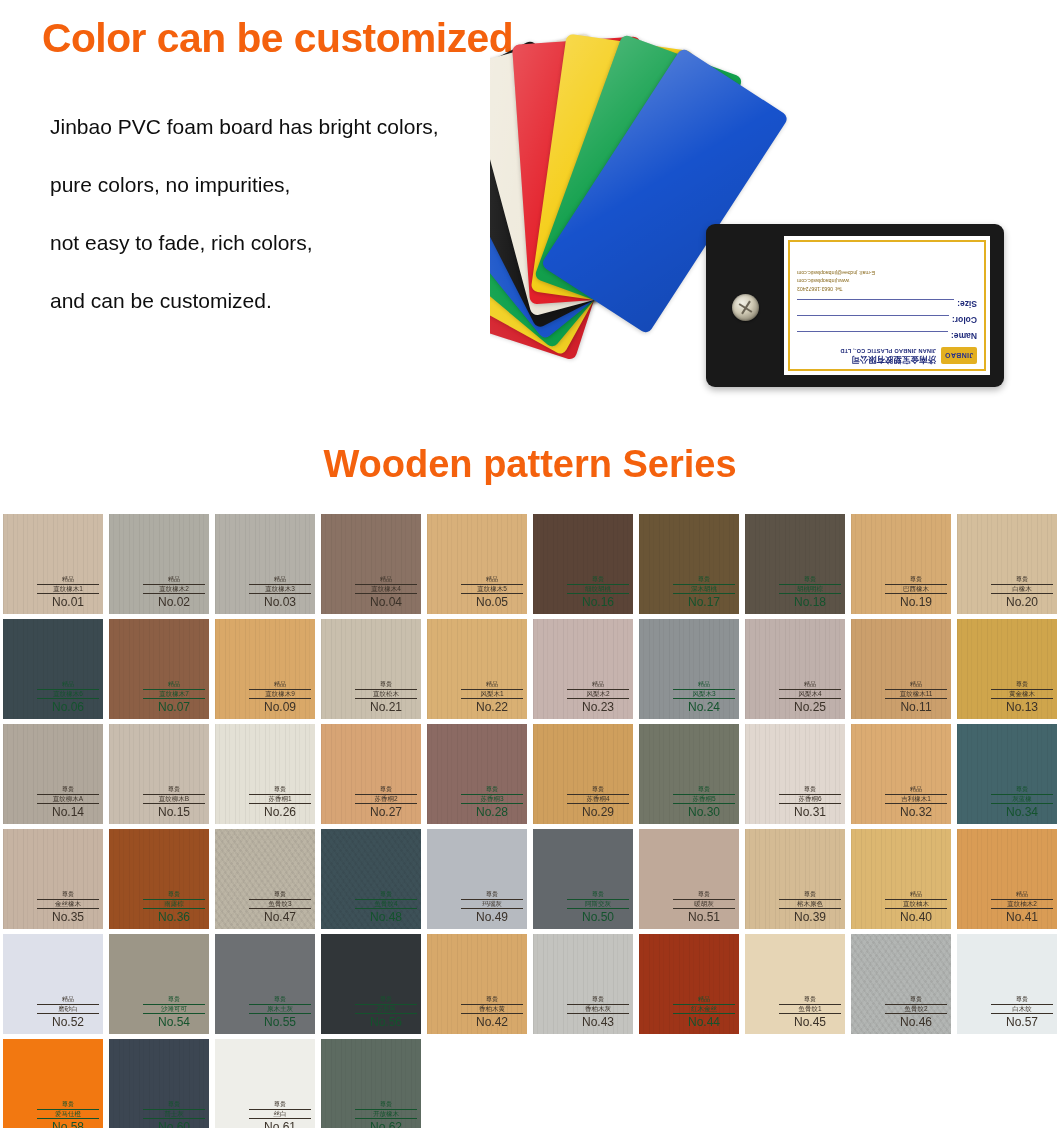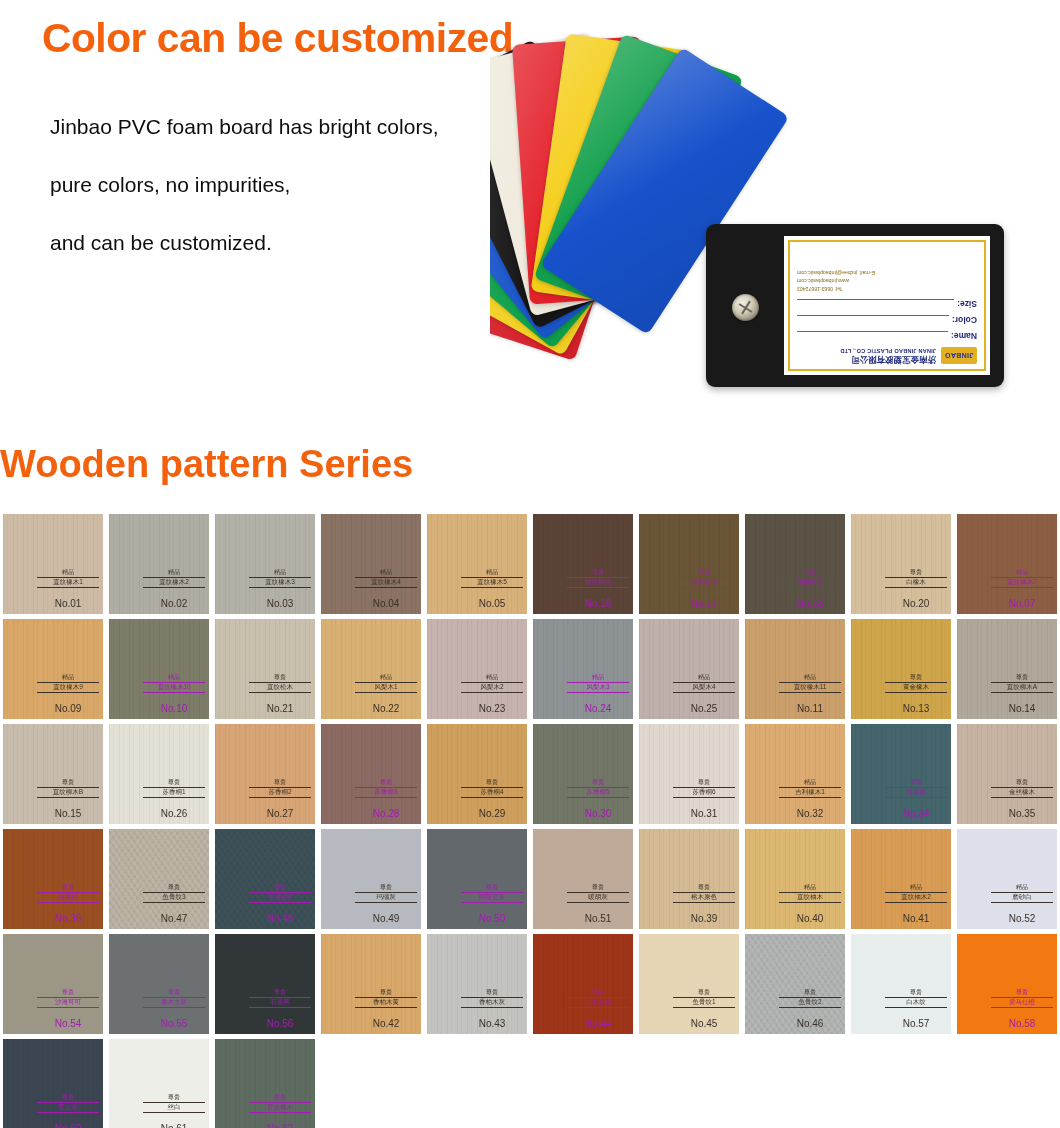--- a/index.html
+++ b/index.html
@@ -106,20 +106,21 @@
     display:flex;align-items:flex-end;gap:3px;margin-top:6px;
   }
   .field-label{ font-size:8.5px;color:#1f2a7a;font-weight:bold;white-space:nowrap;}
   .field-line{ flex:1;border-bottom:1px solid #5b63a8;height:9px;}
   .contact{ margin-top:7px; text-align:right; line-height:1.5; }
   .contact div{ font-size:5.2px; color:#8a6a1e; }
 
   
   .series-title{
     position:absolute; left:0; top:443px; width:1060px;
+    text-align:center;
     font-size:38px; font-weight:bold; color:#F4610D;
     font-family:"Liberation Sans","DejaVu Sans",sans-serif;
     letter-spacing:0px;
   }
 
   
   .swatch-grid{
     position:absolute; left:0; top:512px;
     width:1060px;
     display:grid;
@@ -161,34 +162,35 @@
   .swatch-meta{
     position:absolute;
     right:4px; bottom:5px;
     width:62px;
     text-align:center;
     line-height:1.05;
     font-family:"Liberation Sans","DejaVu Sans",sans-serif;
   }
   .m-grade{ font-size:6px; }
   .m-name{ font-size:6.5px; border-top:1px solid; border-bottom:1px solid; padding:1px 0; margin:1px 0; }
-  .m-no{ font-size:10px; padding-top:10px; }
+  .m-no{ font-size:12px; padding-top:1px; }
   .meta-dark{ color:#3a3128; border-color:#3a3128; }
-  .meta-light{ color:#a21caf; border-color:#eceae6; }
+  .meta-light{ color:#14532d; border-color:#eceae6; }
 </style>
 </head>
 <body>
 
 <div class="top-section">
 
   <div class="headline">Color can be customized</div>
 
   <div class="desc-block">
     <div class="desc-line">Jinbao PVC foam board has bright colors,</div>
     <div class="desc-line">pure colors, no impurities,</div>
+    <div class="desc-line">not easy to fade, rich colors,</div>
     <div class="desc-line">and can be customized.</div>
   </div>
 
   <div class="fan-photo">
     <div class="blade" style="left:40px;  top:30px; background:#D4202B; transform:rotate(-72deg);"></div>
     <div class="blade" style="left:40px;  top:30px; background:#F2D022; transform:rotate(-61deg);"></div>
     <div class="blade" style="left:40px;  top:30px; background:#0DA04A; transform:rotate(-50deg);"></div>
     <div class="blade" style="left:40px;  top:30px; background:#1A55C9; transform:rotate(-39deg);"></div>
     <div class="blade" style="left:40px;  top:30px; background:#151515; transform:rotate(-27deg);"></div>
     <div class="blade" style="left:40px;  top:30px; background:#EFEADC; transform:rotate(-15deg);"></div>
@@ -308,60 +310,70 @@
       <div class="swatch-face" style="background: rgb(92, 83, 71);">
         <div class="grain wood"></div>
       </div>
       <div class="swatch-meta meta-light">
         <div class="m-grade">尊贵</div>
         <div class="m-name">胡桃明棕</div>
         <div class="m-no">No.18</div>
       </div>
     </div>
     <div class="swatch">
+      <div class="swatch-face" style="background: rgb(214, 171, 115);">
+        <div class="grain wood"></div>
+      </div>
+      <div class="swatch-meta meta-dark">
+        <div class="m-grade">尊贵</div>
+        <div class="m-name">巴西橡木</div>
+        <div class="m-no">No.19</div>
+      </div>
+    </div>
+    <div class="swatch">
       <div class="swatch-face" style="background: rgb(212, 190, 156);">
         <div class="grain wood"></div>
       </div>
       <div class="swatch-meta meta-dark">
         <div class="m-grade">尊贵</div>
         <div class="m-name">白橡木</div>
         <div class="m-no">No.20</div>
       </div>
     </div>
     <div class="swatch">
+      <div class="swatch-face" style="background: rgb(59, 74, 80);">
+        <div class="grain wood"></div>
+      </div>
+      <div class="swatch-meta meta-light">
+        <div class="m-grade">精品</div>
+        <div class="m-name">直纹橡木6</div>
+        <div class="m-no">No.06</div>
+      </div>
+    </div>
+    <div class="swatch">
       <div class="swatch-face" style="background: rgb(140, 95, 69);">
         <div class="grain wood"></div>
       </div>
       <div class="swatch-meta meta-light">
         <div class="m-grade">精品</div>
         <div class="m-name">直纹橡木7</div>
         <div class="m-no">No.07</div>
       </div>
     </div>
     <div class="swatch">
       <div class="swatch-face" style="background: rgb(217, 168, 104);">
         <div class="grain wood"></div>
       </div>
       <div class="swatch-meta meta-dark">
         <div class="m-grade">精品</div>
         <div class="m-name">直纹橡木9</div>
         <div class="m-no">No.09</div>
       </div>
     </div>
     <div class="swatch">
-      <div class="swatch-face" style="background: rgb(124, 124, 104);">
-        <div class="grain wood"></div>
-      </div>
-      <div class="swatch-meta meta-light">
-        <div class="m-grade">精品</div>
-        <div class="m-name">直纹橡木10</div>
-        <div class="m-no">No.10</div>
-      </div>
-    </div>
-    <div class="swatch">
       <div class="swatch-face" style="background: rgb(201, 191, 173);">
         <div class="grain wood"></div>
       </div>
       <div class="swatch-meta meta-dark">
         <div class="m-grade">尊贵</div>
         <div class="m-name">直纹松木</div>
         <div class="m-no">No.21</div>
       </div>
     </div>
     <div class="swatch">

